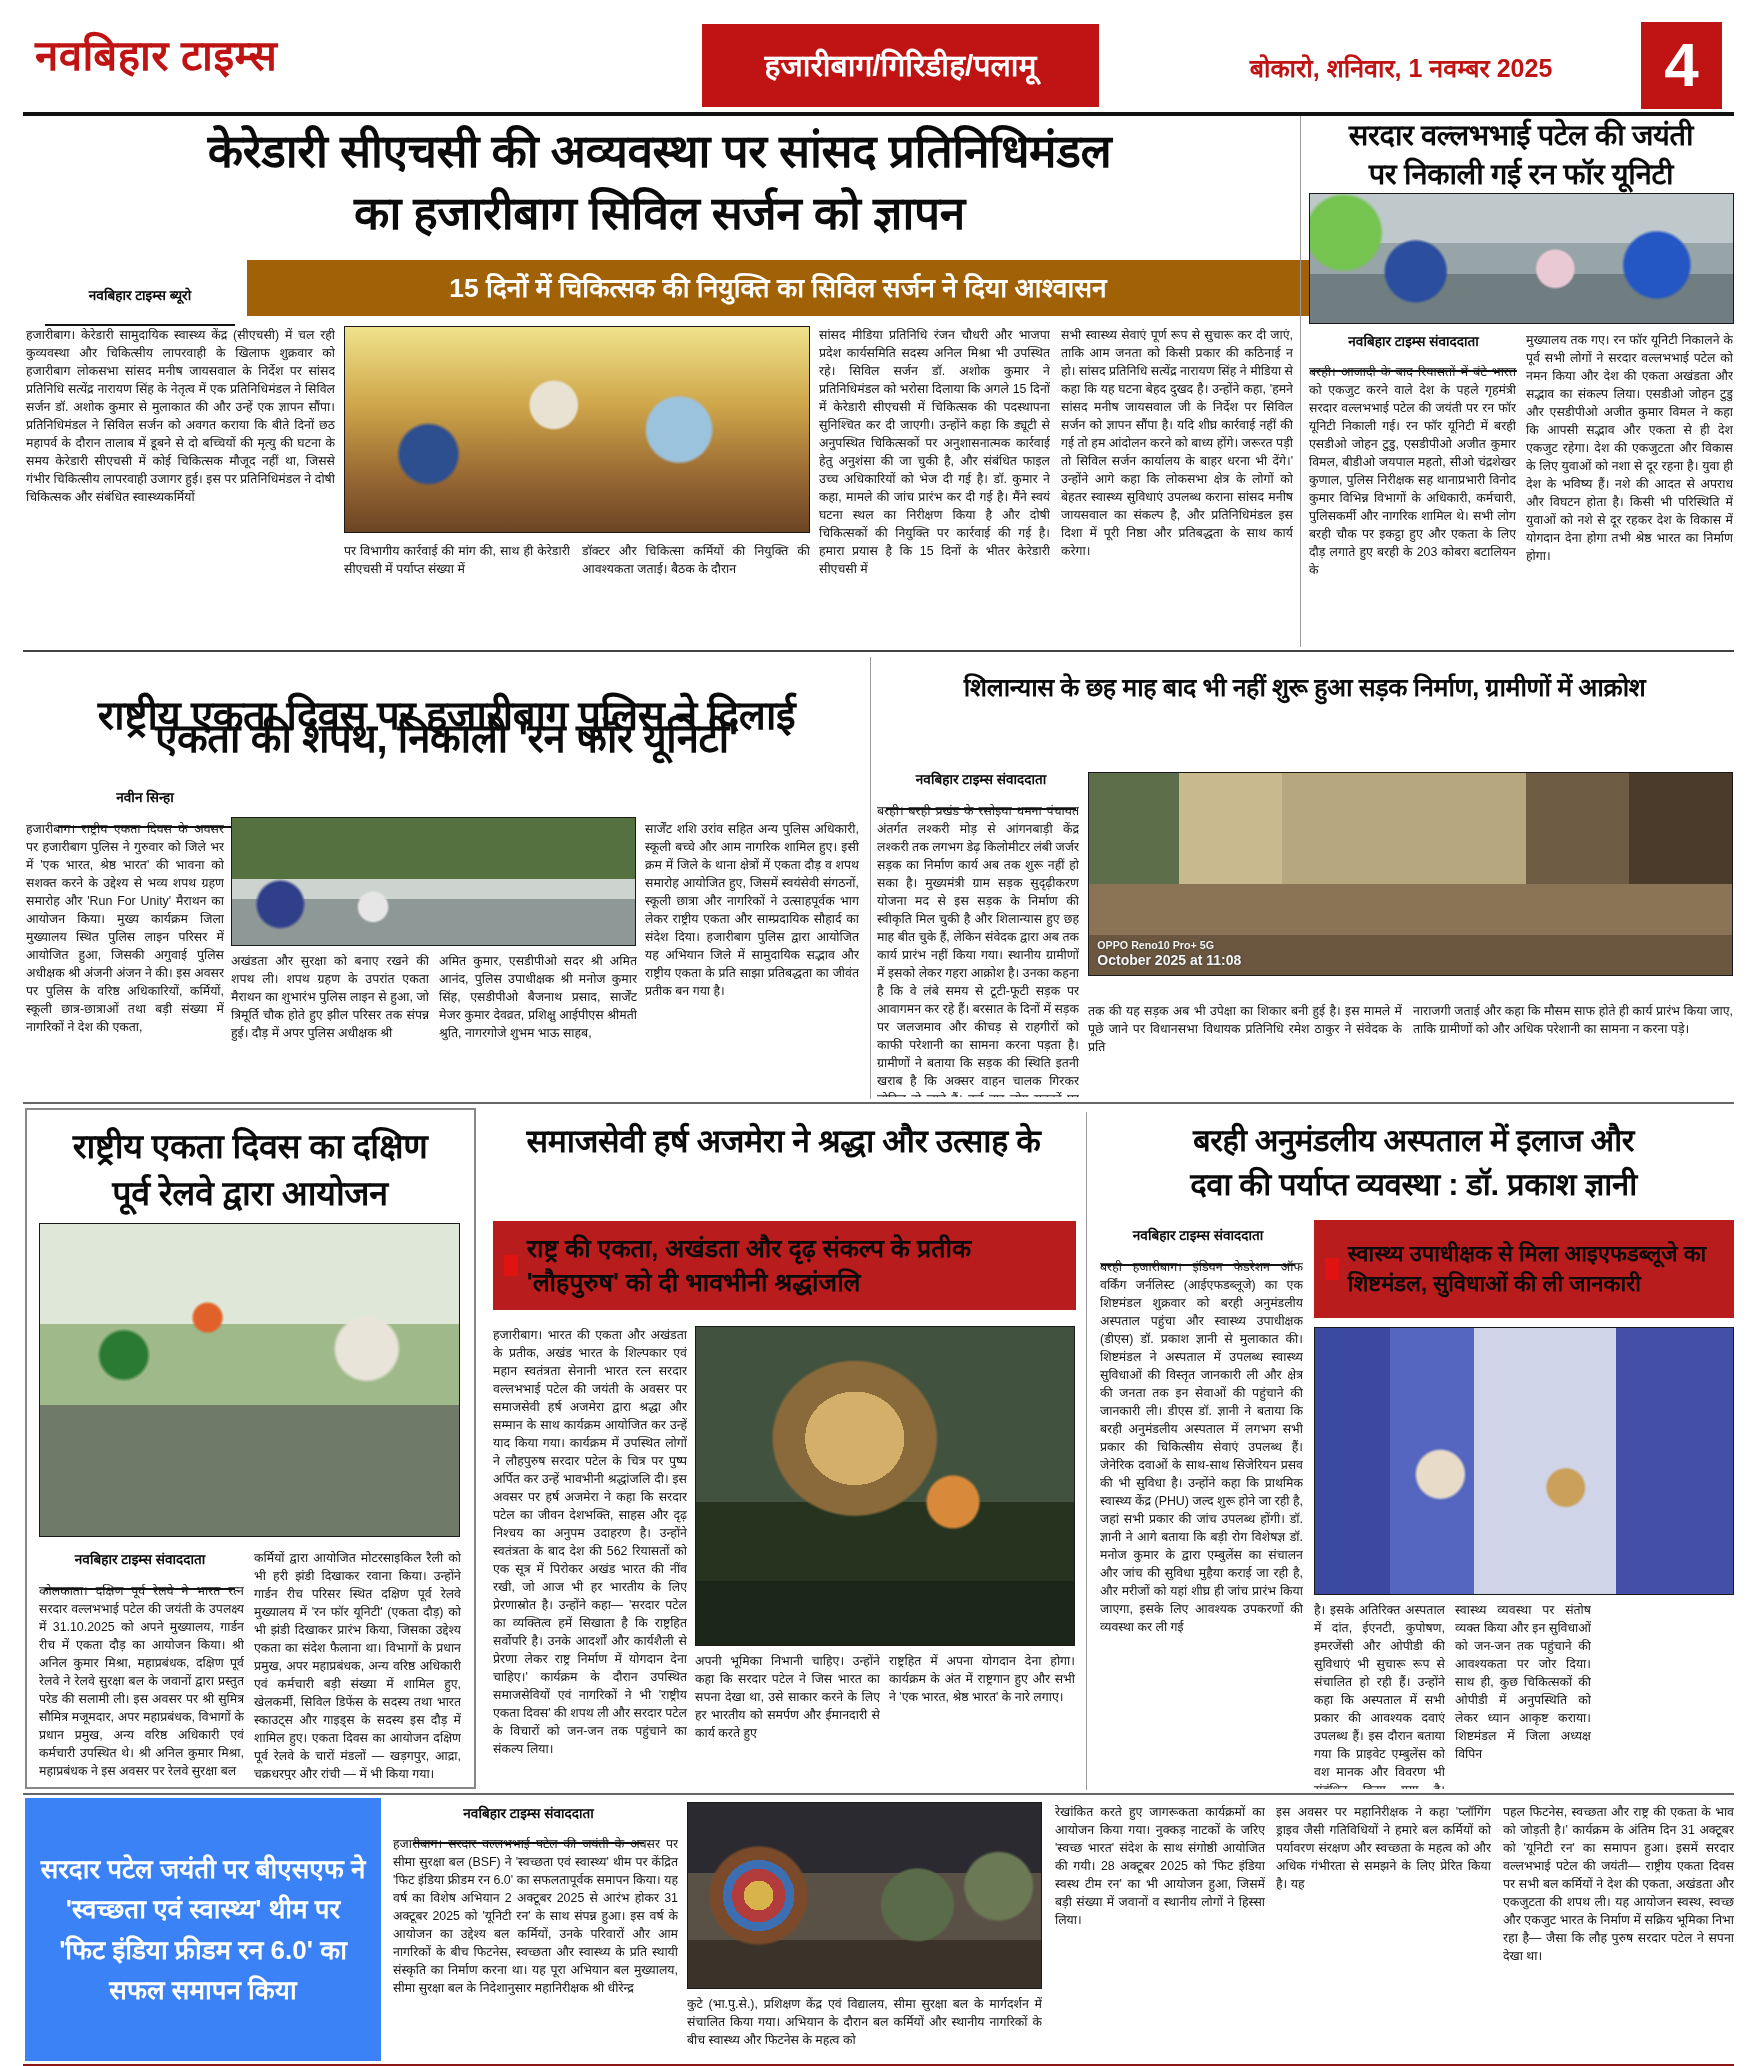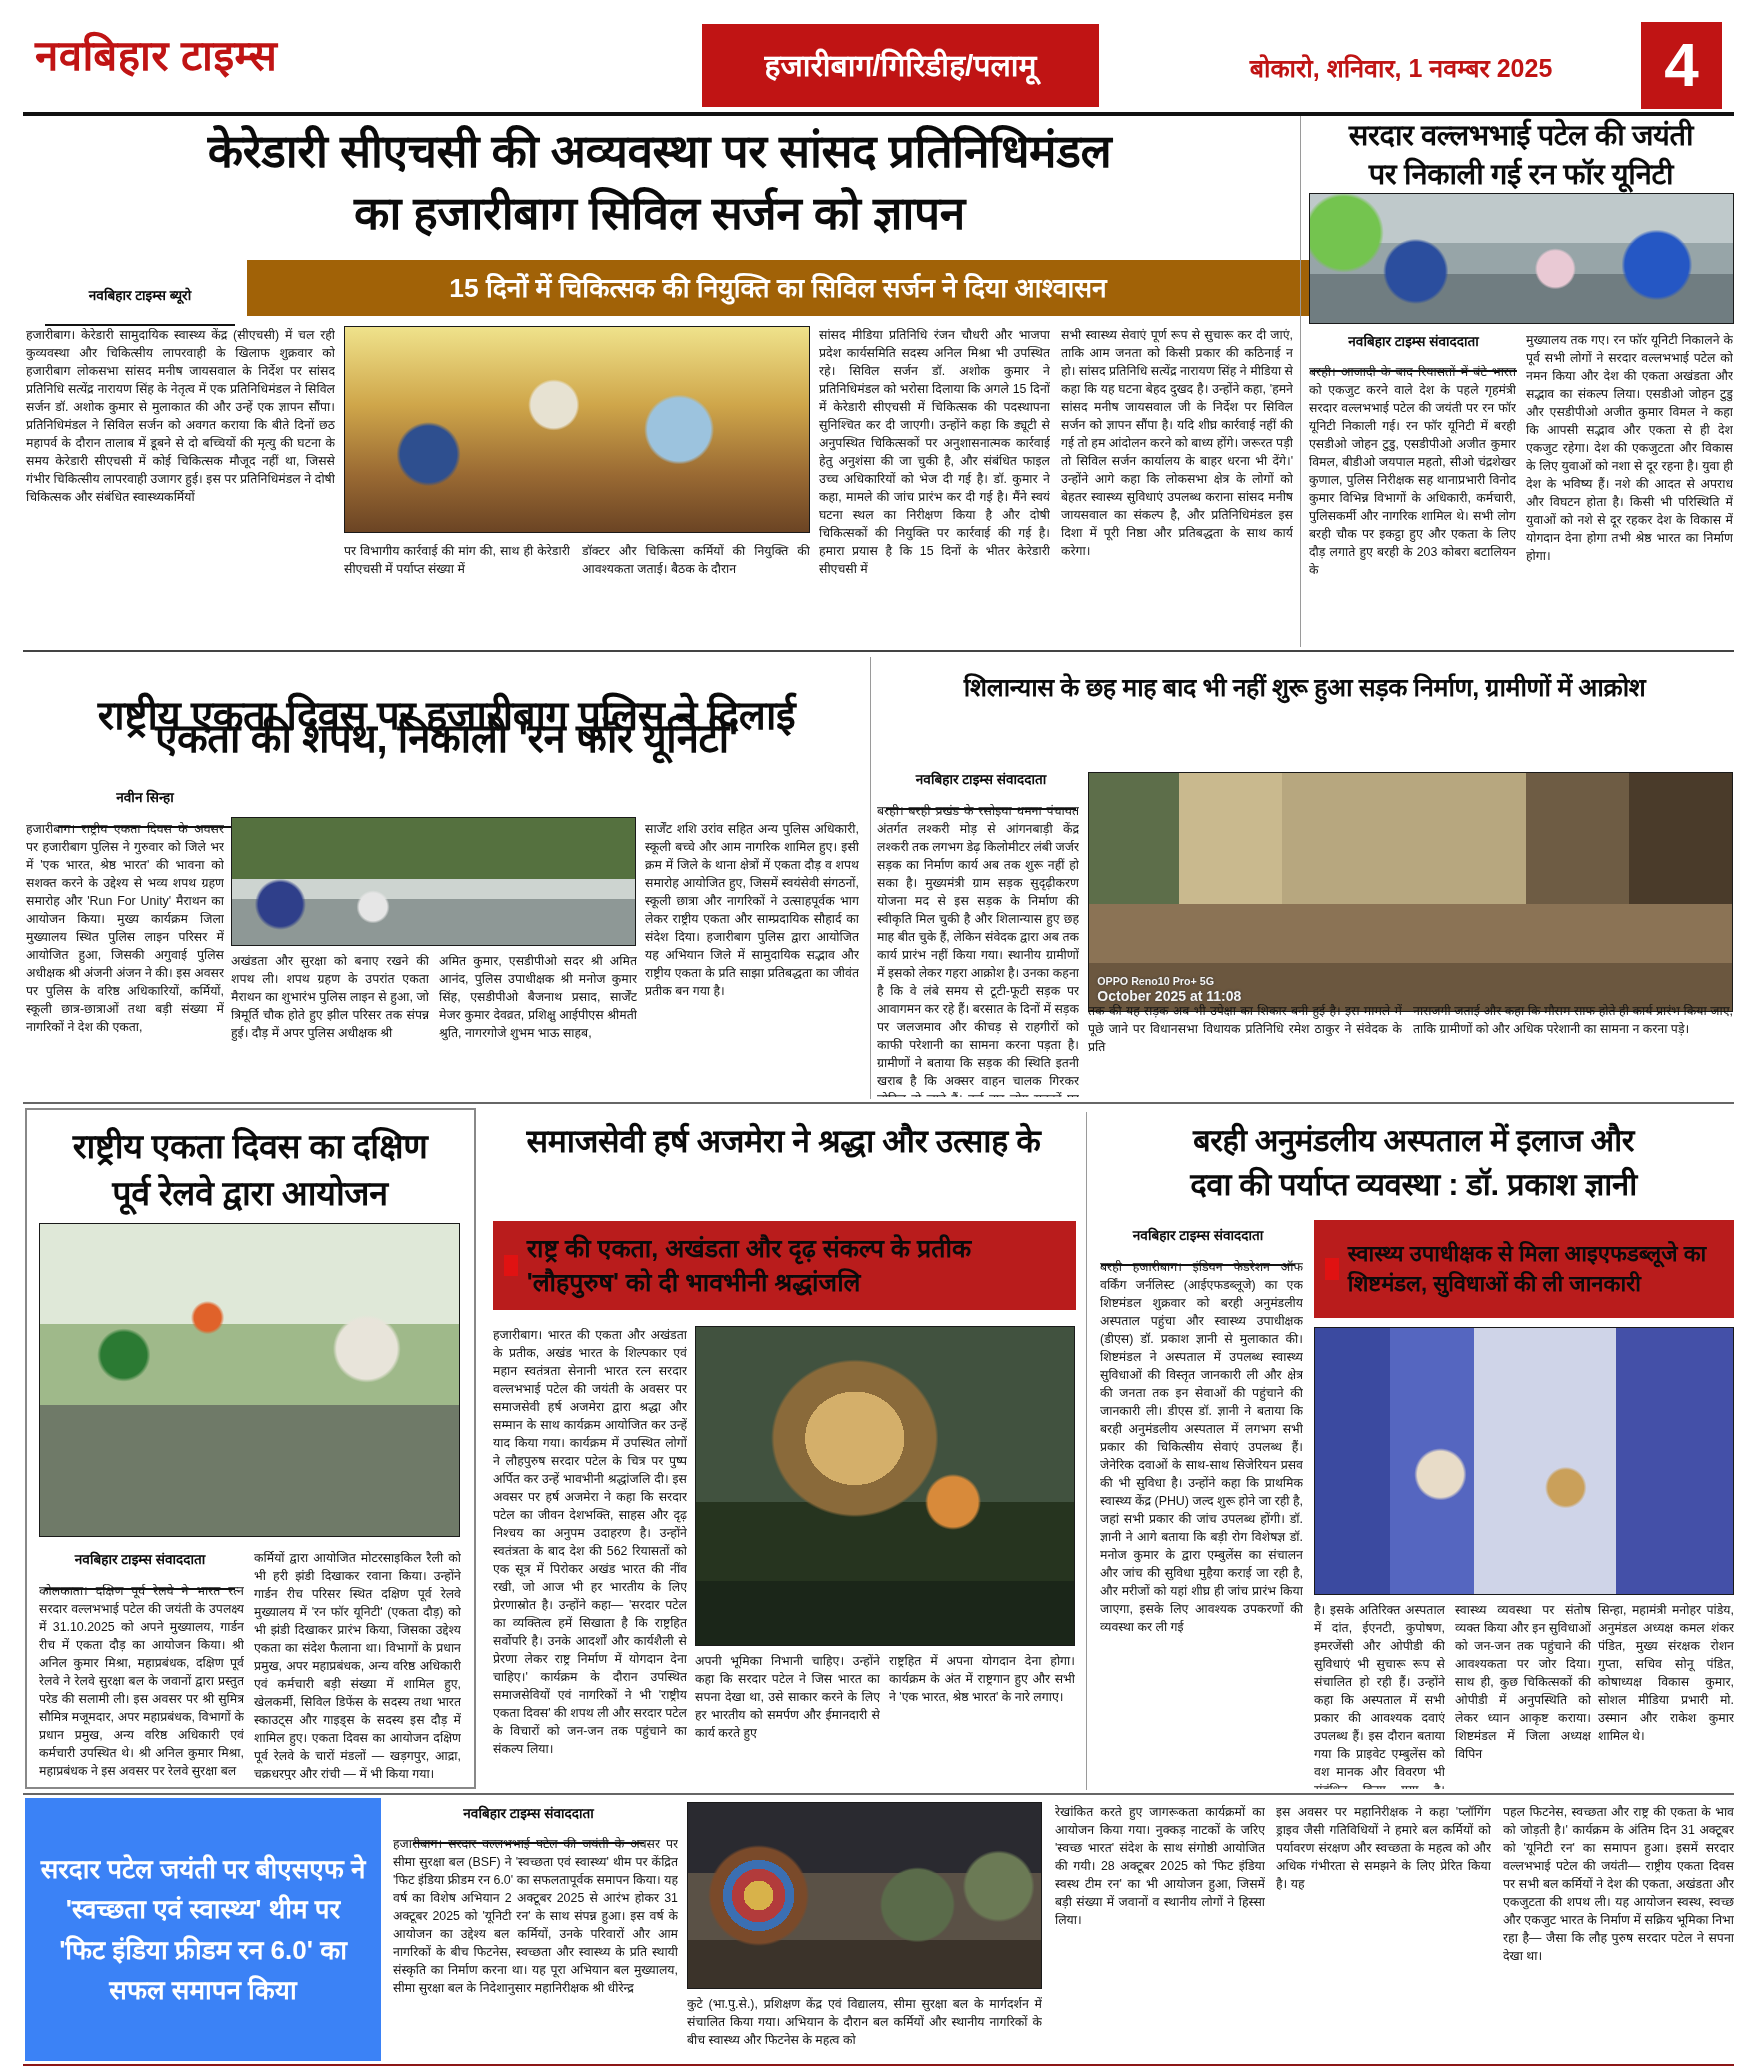--- a/index.html
+++ b/index.html
@@ -77,21 +77,21 @@
                linear-gradient(180deg,#55713f 0 48%,#cdd4d0 48% 64%,#8e9896 64% 100%);"></div>
   <div class="abs col" style="left:231px;top:952px;width:198px;height:145px;">अखंडता और सुरक्षा को बनाए रखने की शपथ ली। शपथ ग्रहण के उपरांत एकता मैराथन का शुभारंभ पुलिस लाइन से हुआ, जो त्रिमूर्ति चौक होते हुए झील परिसर तक संपन्न हुई। दौड़ में अपर पुलिस अधीक्षक श्री</div>
   <div class="abs col" style="left:439px;top:952px;width:198px;height:145px;">अमित कुमार, एसडीपीओ सदर श्री अमित आनंद, पुलिस उपाधीक्षक श्री मनोज कुमार सिंह, एसडीपीओ बैजनाथ प्रसाद, सार्जेंट मेजर कुमार देवव्रत, प्रशिक्षु आईपीएस श्रीमती श्रुति, नागरगोजे शुभम भाऊ साहब,</div>
   <div class="abs col" style="left:645px;top:820px;width:214px;height:278px;">सार्जेंट शशि उरांव सहित अन्य पुलिस अधिकारी, स्कूली बच्चे और आम नागरिक शामिल हुए। इसी क्रम में जिले के थाना क्षेत्रों में एकता दौड़ व शपथ समारोह आयोजित हुए, जिसमें स्वयंसेवी संगठनों, स्कूली छात्रा और नागरिकों ने उत्साहपूर्वक भाग लेकर राष्ट्रीय एकता और साम्प्रदायिक सौहार्द का संदेश दिया। हजारीबाग पुलिस द्वारा आयोजित यह अभियान जिले में सामुदायिक सद्भाव और राष्ट्रीय एकता के प्रति साझा प्रतिबद्धता का जीवंत प्रतीक बन गया है।</div>
 
   <div class="abs vrule" style="left:870px;top:657px;height:442px;"></div>
 
   <div class="abs hl" style="left:876px;top:673px;width:857px;font-size:25px;">शिलान्यास के छह माह बाद भी नहीं शुरू हुआ सड़क निर्माण, ग्रामीणों में आक्रोश</div>
   <div class="abs byline" style="left:886px;top:769px;width:190px;">नवबिहार टाइम्स संवाददाता</div>
   <div class="abs col" style="left:877px;top:802px;width:202px;height:295px;">बरही। बरही प्रखंड के रसोइया धमना पंचायत अंतर्गत लश्करी मोड़ से आंगनबाड़ी केंद्र लश्करी तक लगभग डेढ़ किलोमीटर लंबी जर्जर सड़क का निर्माण कार्य अब तक शुरू नहीं हो सका है। मुख्यमंत्री ग्राम सड़क सुदृढ़ीकरण योजना मद से इस सड़क के निर्माण की स्वीकृति मिल चुकी है और शिलान्यास हुए छह माह बीत चुके हैं, लेकिन संवेदक द्वारा अब तक कार्य प्रारंभ नहीं किया गया।    स्थानीय ग्रामीणों में इसको लेकर गहरा आक्रोश है। उनका कहना है कि वे लंबे समय से टूटी-फूटी सड़क पर आवागमन कर रहे हैं। बरसात के दिनों में सड़क पर जलजमाव और कीचड़ से राहगीरों को काफी परेशानी का सामना करना पड़ता है। ग्रामीणों ने बताया कि सड़क की स्थिति इतनी खराब है कि अक्सर वाहन चालक गिरकर चोटिल हो जाते हैं। कई बार लोग सड़कों पर निर्माण कार्य की मांग कर चुके हैं, परंतु लश्करी मोड़ से आंगनबाड़ी केंद्र</div>
-  <div class="abs photo" style="left:1088px;top:772px;width:645px;height:240px;
+  <div class="abs photo" style="left:1088px;top:772px;width:645px;height:204px;
               background:
                linear-gradient(180deg, rgba(0,0,0,0) 0 55%, #8b7355 55% 80%, #6b573f 80% 100%),
                linear-gradient(90deg,#5d6e4a 0 14%,#c9b98e 14% 30%,#b7a77f 30% 68%,#6e5c44 68% 84%,#4a3b2a 84% 100%);">
     <span class="watermark" style="left:8.3px;bottom:24px;">OPPO Reno10 Pro+ 5G</span>
     <span class="watermark" style="left:8.3px;bottom:7.4px;font-size:14px;">October 2025 at 11:08</span>
   </div>
   <div class="abs col" style="left:1088px;top:1002px;width:314px;height:96px;">तक की यह सड़क अब भी उपेक्षा का शिकार बनी हुई है। इस मामले में पूछे जाने पर विधानसभा विधायक प्रतिनिधि रमेश ठाकुर ने संवेदक के प्रति</div>
   <div class="abs col" style="left:1413px;top:1002px;width:320px;height:96px;">नाराजगी जताई और कहा कि मौसम साफ होते ही कार्य प्रारंभ किया जाए, ताकि ग्रामीणों को और अधिक परेशानी का सामना न करना पड़े।</div>
 
   <div class="abs hrule" style="left:23px;top:1102px;width:1711px;height:1.7px;background:#666;"></div>
@@ -133,21 +133,20 @@
     <span>स्वास्थ्य उपाधीक्षक से मिला आइएफडब्लूजे का शिष्टमंडल, सुविधाओं की ली जानकारी</span>
   </div>
   <div class="abs col" style="left:1100px;top:1258px;width:203px;height:531px;">बरही  हजारीबाग।  इंडियन फेडरेशन  ऑफ  वर्किंग  जर्नलिस्ट (आईएफडब्लूजे)  का  एक शिष्टमंडल  शुक्रवार  को  बरही अनुमंडलीय  अस्पताल  पहुंचा  और स्वास्थ्य उपाधीक्षक (डीएस) डॉ. प्रकाश ज्ञानी से मुलाकात की। शिष्टमंडल ने अस्पताल में उपलब्ध स्वास्थ्य सुविधाओं की विस्तृत जानकारी ली और क्षेत्र की जनता तक इन सेवाओं की पहुंचाने की जानकारी ली।    डीएस डॉ. ज्ञानी ने बताया कि बरही अनुमंडलीय अस्पताल में लगभग सभी प्रकार की चिकित्सीय सेवाएं उपलब्ध हैं। जेनेरिक दवाओं के साथ-साथ सिजेरियन प्रसव की भी सुविधा है। उन्होंने कहा कि प्राथमिक स्वास्थ्य केंद्र (PHU) जल्द शुरू होने जा रही है, जहां सभी प्रकार की जांच उपलब्ध होंगी। डॉ. ज्ञानी ने आगे बताया कि बड़ी रोग विशेषज्ञ डॉ. मनोज कुमार के द्वारा एम्बुलेंस का संचालन और जांच की सुविधा मुहैया कराई जा रही है, और मरीजों को यहां शीघ्र ही जांच प्रारंभ किया जाएगा, इसके लिए आवश्यक उपकरणों की व्यवस्था कर ली गई</div>
   <div class="abs photo" style="left:1314px;top:1327px;width:420px;height:268px;
               background:
                radial-gradient(circle at 30% 55%, #e8dcc8 0 7%, rgba(0,0,0,0) 8%),
                radial-gradient(circle at 60% 60%, #caa05a 0 6%, rgba(0,0,0,0) 7%),
                linear-gradient(90deg,#3b4aa0 0 18%,#5566c0 18% 38%,#cfd4e8 38% 72%,#4450a8 72% 100%);"></div>
   <div class="abs col" style="left:1314px;top:1601px;width:131px;height:188px;">है। इसके अतिरिक्त अस्पताल में दांत, ईएनटी, कुपोषण, इमरजेंसी और ओपीडी की सुविधाएं भी सुचारू रूप से संचालित हो रही हैं। उन्होंने कहा कि अस्पताल में सभी प्रकार की आवश्यक दवाएं उपलब्ध हैं। इस दौरान बताया गया कि प्राइवेट एम्बुलेंस को वश मानक और विवरण भी संबंधित किया गया है। आईएफडब्लूजे शिष्टमंडल ने अस्पताल की समग्र</div>
   <div class="abs col" style="left:1455px;top:1601px;width:136px;height:188px;">स्वास्थ्य व्यवस्था पर संतोष व्यक्त किया और इन सुविधाओं को जन-जन तक पहुंचाने की आवश्यकता पर जोर दिया। साथ ही, कुछ चिकित्सकों की ओपीडी में अनुपस्थिति को लेकर ध्यान आकृष्ट कराया। शिष्टमंडल में जिला अध्यक्ष विपिन</div>
-  <div class="abs col" style="left:1598px;top:1601px;width:136px;height:188px;">सिन्हा, महामंत्री मनोहर पांडेय, अनुमंडल अध्यक्ष कमल शंकर पंडित, मुख्य संरक्षक रोशन गुप्ता, सचिव सोनू पंडित, कोषाध्यक्ष विकास कुमार, सोशल मीडिया प्रभारी मो. उस्मान और राकेश कुमार शामिल थे।</div>
 
   <div class="abs hrule" style="left:23px;top:1793px;width:1711px;height:1.7px;background:#666;"></div>
 
   <div class="abs" style="left:25px;top:1798px;width:356px;height:263px;background:#3b82f6;color:#fff;
               font-size:26px;font-weight:800;text-align:center;line-height:1.55;
               display:flex;align-items:center;justify-content:center;padding:4.1px 14.5px;box-sizing:border-box;">सरदार पटेल जयंती पर बीएसएफ ने 'स्वच्छता एवं स्वास्थ्य' थीम पर 'फिट इंडिया फ्रीडम रन 6.0' का सफल समापन किया</div>
   <div class="abs byline" style="left:413px;top:1803px;width:231px;">नवबिहार टाइम्स संवाददाता</div>
   <div class="abs col" style="left:393px;top:1835px;width:285px;height:226px;">हजारीबाग। सरदार वल्लभभाई पटेल की जयंती के अवसर पर सीमा सुरक्षा बल (BSF) ने 'स्वच्छता एवं स्वास्थ्य' थीम पर केंद्रित 'फिट इंडिया फ्रीडम रन 6.0' का सफलतापूर्वक समापन किया।    यह वर्ष का विशेष अभियान 2 अक्टूबर 2025 से आरंभ होकर 31 अक्टूबर 2025 को 'यूनिटी रन' के साथ संपन्न हुआ।    इस वर्ष के आयोजन का उद्देश्य बल कर्मियों, उनके परिवारों और आम नागरिकों के बीच फिटनेस, स्वच्छता और स्वास्थ्य के प्रति स्थायी संस्कृति का निर्माण करना था। यह पूरा अभियान बल मुख्यालय, सीमा सुरक्षा बल के निदेशानुसार महानिरीक्षक श्री धीरेन्द्र</div>
   <div class="abs photo" style="left:687px;top:1802px;width:355px;height:187px;
               background:

